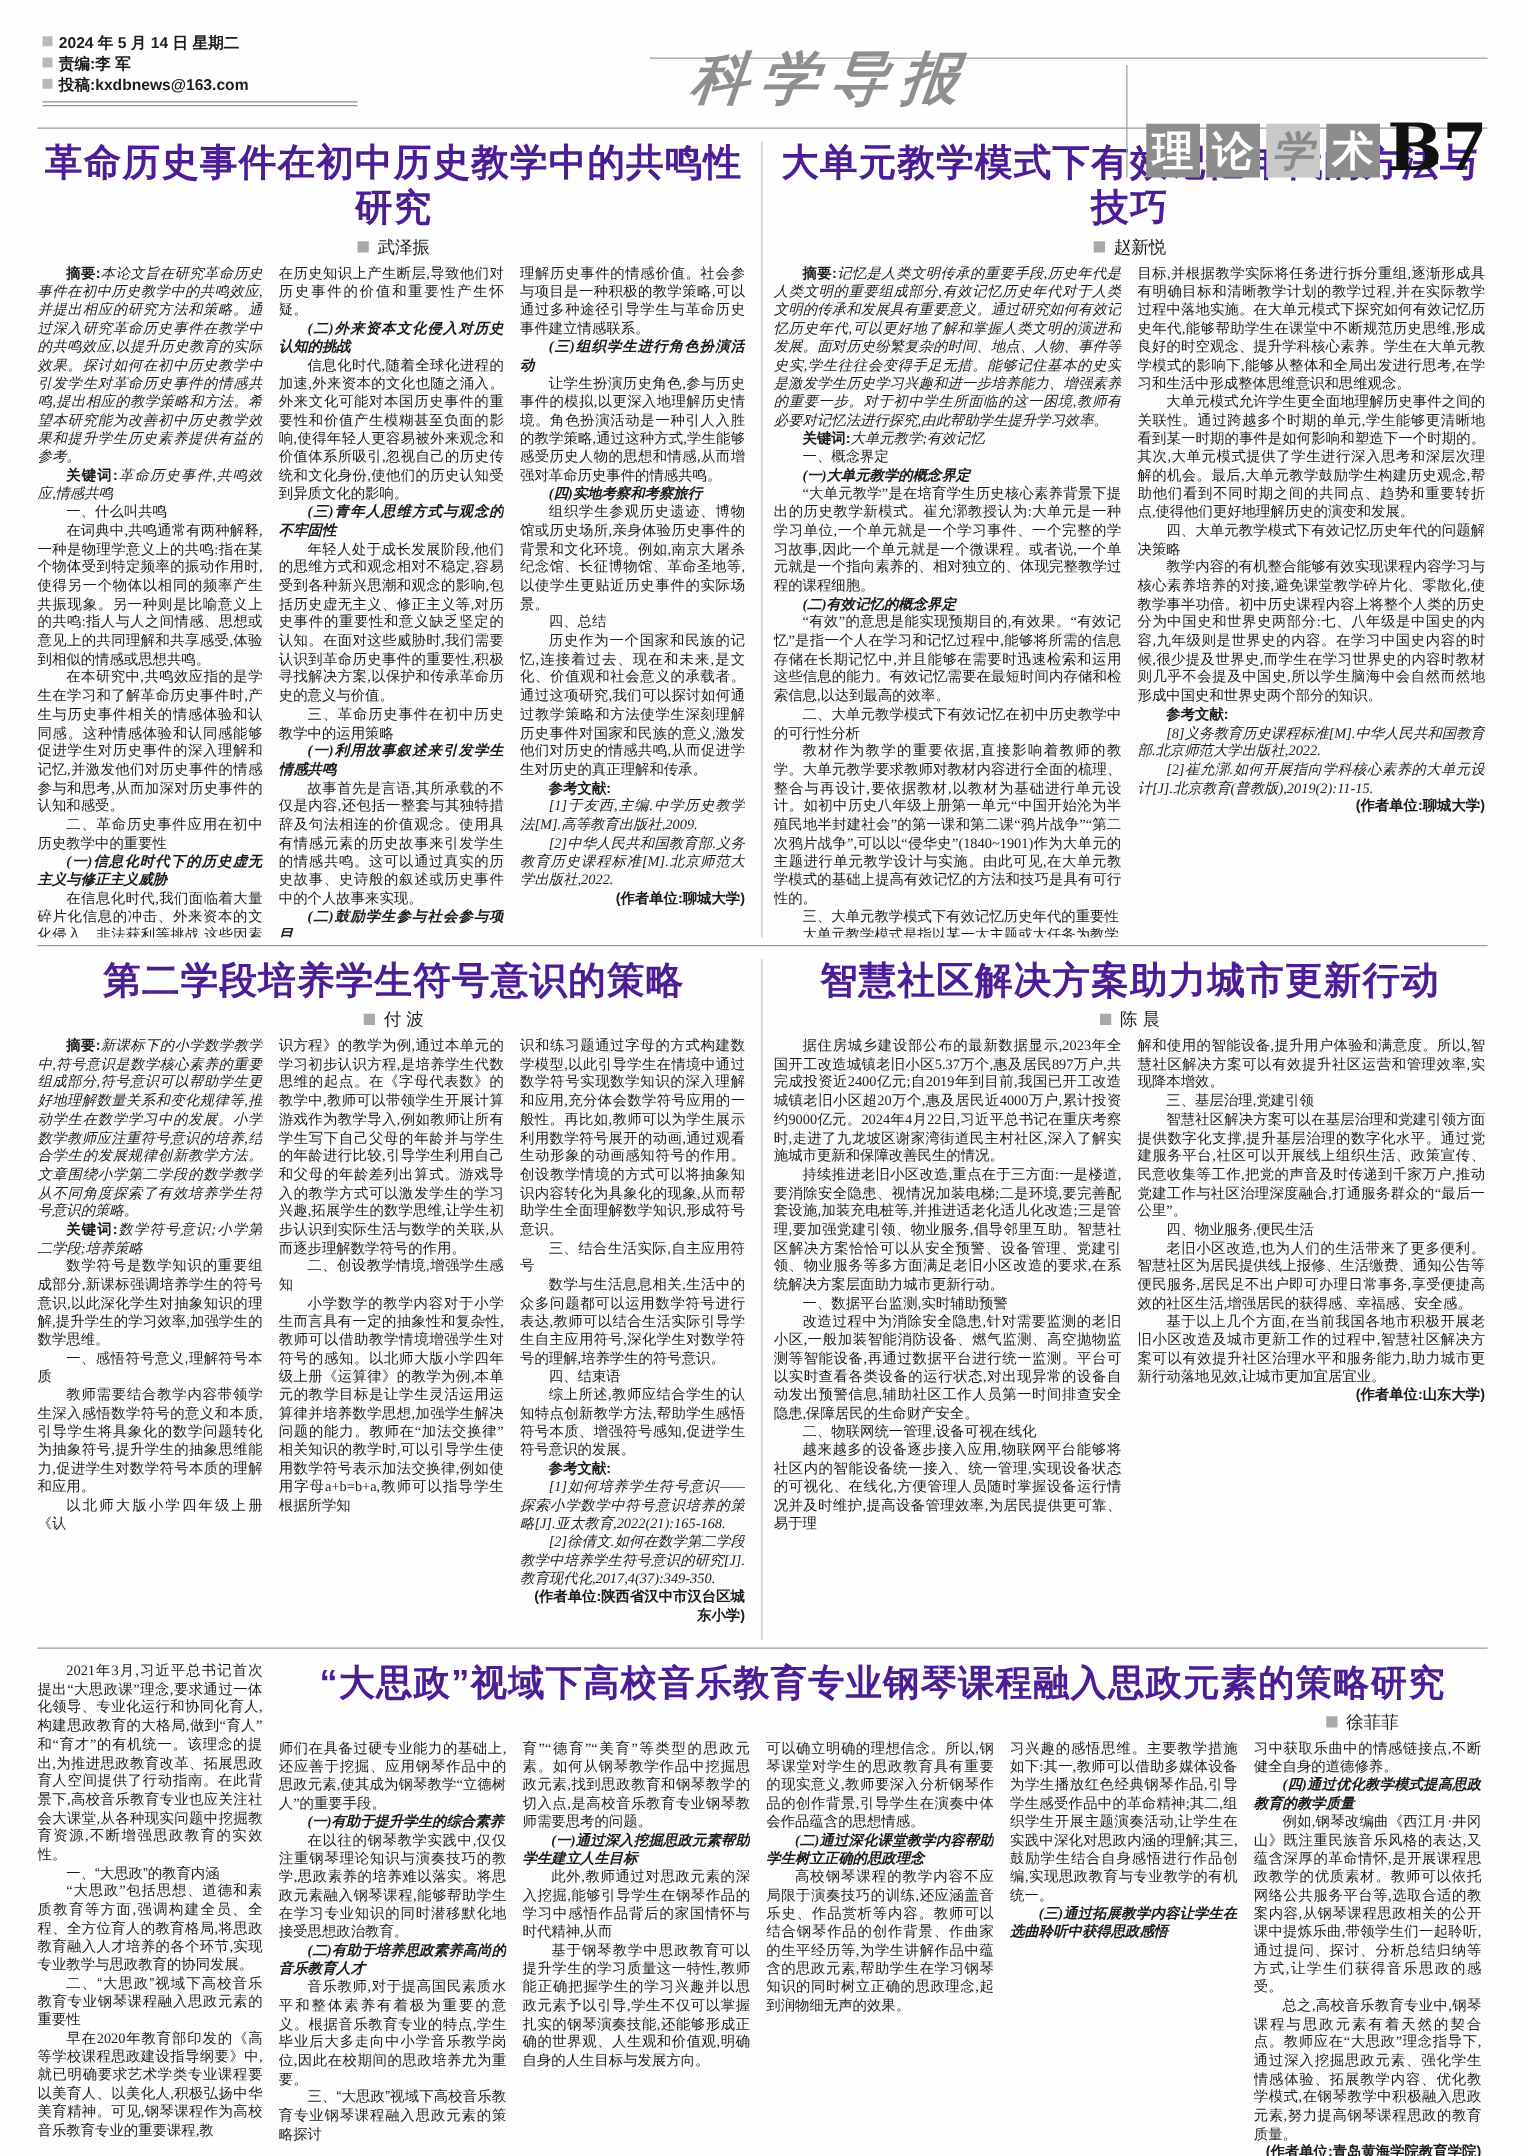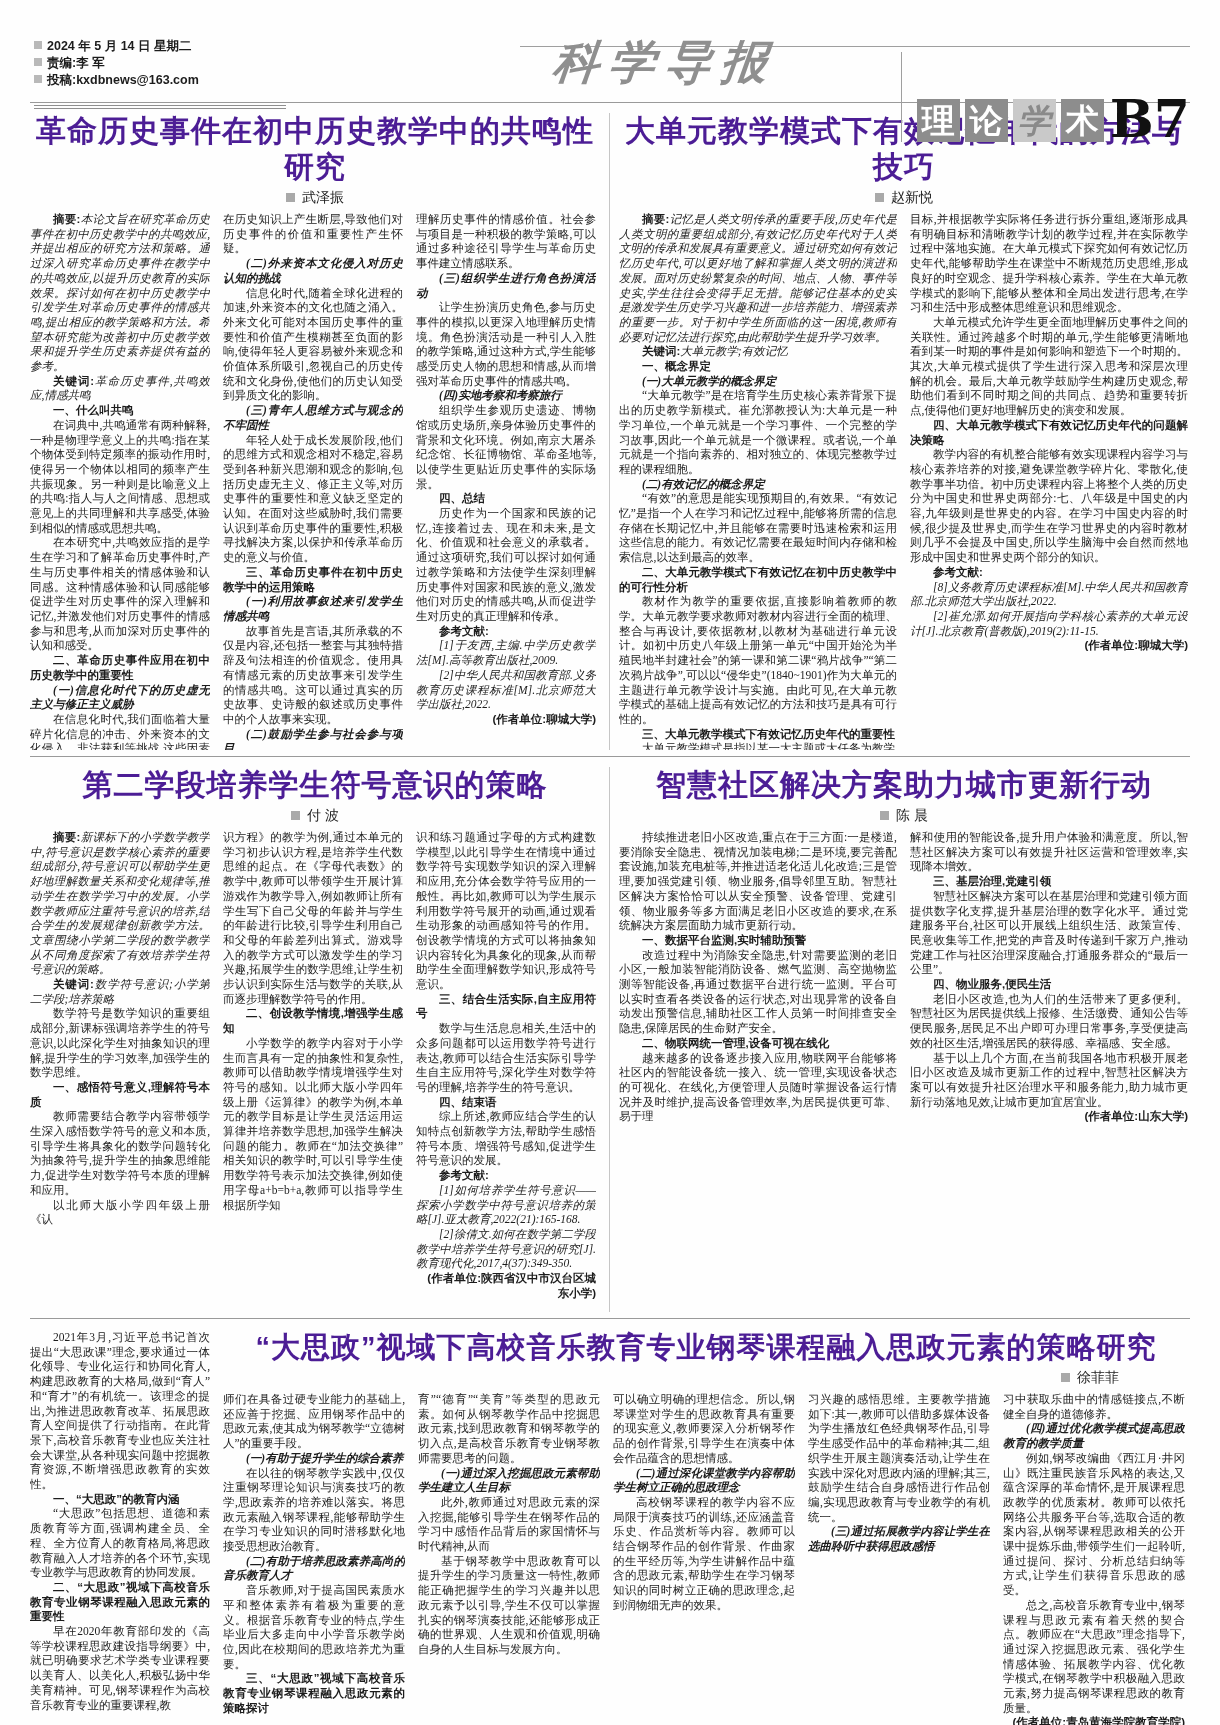--- a/index.html
+++ b/index.html
@@ -1,21 +1,21 @@
 <!DOCTYPE html>
 <html lang="zh"><head>
 <meta charset="utf-8">
 <style>
   html,body{margin:0;padding:0;background:#e8e8e6;}
   .page{position:relative;width:1220px;height:1725px;margin:0 auto;background:#fefefe;
         color:#1c1c1c;font-family:"Liberation Serif","DejaVu Serif",serif;overflow:hidden;}
   
   .hdr{position:relative;height:72px;margin:24px 30px 0 30px;}
-  .hdr-left{position:absolute;left:4px;top:14px;width:252px;font-family:"Liberation Sans","DejaVu Sans",sans-serif;
-            font-size:12.5px;font-weight:700;line-height:17px;border-bottom:4px double #8f8f8f;padding-bottom:16px;}
+  .hdr-left{position:absolute;left:4px;top:2px;width:252px;font-family:"Liberation Sans","DejaVu Sans",sans-serif;
+            font-size:12.5px;font-weight:700;line-height:17px;border-bottom:4px double #8f8f8f;padding-bottom:4px;}
   .hdr-left .ln{white-space:nowrap;}
   .sq-sm{display:inline-block;width:8px;height:8px;background:#b9b9b9;margin-right:5px;vertical-align:1px;}
   .masthead{position:absolute;left:470px;top:8px;width:330px;text-align:center;
             font-family:"DejaVu Serif",serif;font-style:italic;font-weight:700;font-size:46px;
             color:#8f8f8f;letter-spacing:10px;transform:skewX(-6deg);}
   .hdr-rule{position:absolute;left:490px;right:0;top:22px;border-top:1px solid #9f9f9f;}
   .badge{position:absolute;right:0;top:28px;display:flex;align-items:flex-end;border-left:1px solid #9f9f9f;padding-left:10px;}
   .badge .bx{width:43px;height:43px;background:#8d8d8d;color:#ffffff;font-family:"Liberation Sans","DejaVu Sans",sans-serif;
              font-weight:700;font-size:33px;line-height:43px;text-align:center;margin-left:5px;}
   .badge .bx.light{background:#c9c9c9;color:#8a8a8a;font-family:"DejaVu Serif",serif;font-style:italic;}
@@ -34,21 +34,21 @@
   .col{overflow:hidden;text-align:justify;}
   .row-top .col{height:538px;}
   .row-mid .col{height:482px;}
   .half .cols .col{width:180px;}
   .half .cols.wide .col{width:278px;}
   .col p{margin:0;font-size:11.5px;line-height:14.7px;}
   .b-p{text-indent:2em;}
   .b-cont{text-indent:0;}
   .b-abs,.b-kw{font-style:italic;text-indent:2em;}
   .b-abs b,.b-kw b{font-style:normal;font-family:"Liberation Sans","DejaVu Sans",sans-serif;}
-  .b-h2{font-family:"Liberation Sans","DejaVu Sans",sans-serif;font-weight:700;text-indent:2em;}
+  .b-h2{font-family:"Liberation Sans","DejaVu Sans",sans-serif;font-weight:400;text-indent:2em;}
   .b-h3{font-style:italic;font-weight:700;text-indent:2em;}
   .b-refh{font-family:"Liberation Sans","DejaVu Sans",sans-serif;font-weight:700;text-indent:2em;}
   .b-ref{font-style:italic;text-indent:2em;}
   .b-attr{font-family:"Liberation Sans","DejaVu Sans",sans-serif;font-weight:700;text-align:right;text-indent:0;}
   
   .a5{display:flex;margin:4px 30px 0 30px;}
   .a5-left{width:180px;margin-right:13px;}
   .a5-left .col{height:424px;width:180px;}
   .a5-right{width:966px;}
   .a5-right .a-title{font-size:29px;}
@@ -184,20 +184,21 @@
             <p class="b-attr">(作者单位:陕西省汉中市汉台区城东小学)</p>
           </div>
         </div>
     </div>
     <div class="vrule"></div>
     <div class="half">
       <h1 class="a-title">智慧社区解决方案助力城市更新行动</h1>
       <div class="byline"><span class="sq"></span><span>陈 晨</span></div>
       <div class="cols wide">
           <div class="col">
+            <p class="b-p">据住房城乡建设部公布的最新数据显示,2023年全国开工改造城镇老旧小区5.37万个,惠及居民897万户,共完成投资近2400亿元;自2019年到目前,我国已开工改造城镇老旧小区超20万个,惠及居民近4000万户,累计投资约9000亿元。2024年4月22日,习近平总书记在重庆考察时,走进了九龙坡区谢家湾街道民主村社区,深入了解实施城市更新和保障改善民生的情况。</p>
             <p class="b-p">持续推进老旧小区改造,重点在于三方面:一是楼道,要消除安全隐患、视情况加装电梯;二是环境,要完善配套设施,加装充电桩等,并推进适老化适儿化改造;三是管理,要加强党建引领、物业服务,倡导邻里互助。智慧社区解决方案恰恰可以从安全预警、设备管理、党建引领、物业服务等多方面满足老旧小区改造的要求,在系统解决方案层面助力城市更新行动。</p>
             <p class="b-h2">一、数据平台监测,实时辅助预警</p>
             <p class="b-p">改造过程中为消除安全隐患,针对需要监测的老旧小区,一般加装智能消防设备、燃气监测、高空抛物监测等智能设备,再通过数据平台进行统一监测。平台可以实时查看各类设备的运行状态,对出现异常的设备自动发出预警信息,辅助社区工作人员第一时间排查安全隐患,保障居民的生命财产安全。</p>
             <p class="b-h2">二、物联网统一管理,设备可视在线化</p>
             <p class="b-p">越来越多的设备逐步接入应用,物联网平台能够将社区内的智能设备统一接入、统一管理,实现设备状态的可视化、在线化,方便管理人员随时掌握设备运行情况并及时维护,提高设备管理效率,为居民提供更可靠、易于理</p>
           </div>
           <div class="col">
             <p class="b-cont">解和使用的智能设备,提升用户体验和满意度。所以,智慧社区解决方案可以有效提升社区运营和管理效率,实现降本增效。</p>
             <p class="b-h2">三、基层治理,党建引领</p>
             <p class="b-p">智慧社区解决方案可以在基层治理和党建引领方面提供数字化支撑,提升基层治理的数字化水平。通过党建服务平台,社区可以开展线上组织生活、政策宣传、民意收集等工作,把党的声音及时传递到千家万户,推动党建工作与社区治理深度融合,打通服务群众的“最后一公里”。</p>

